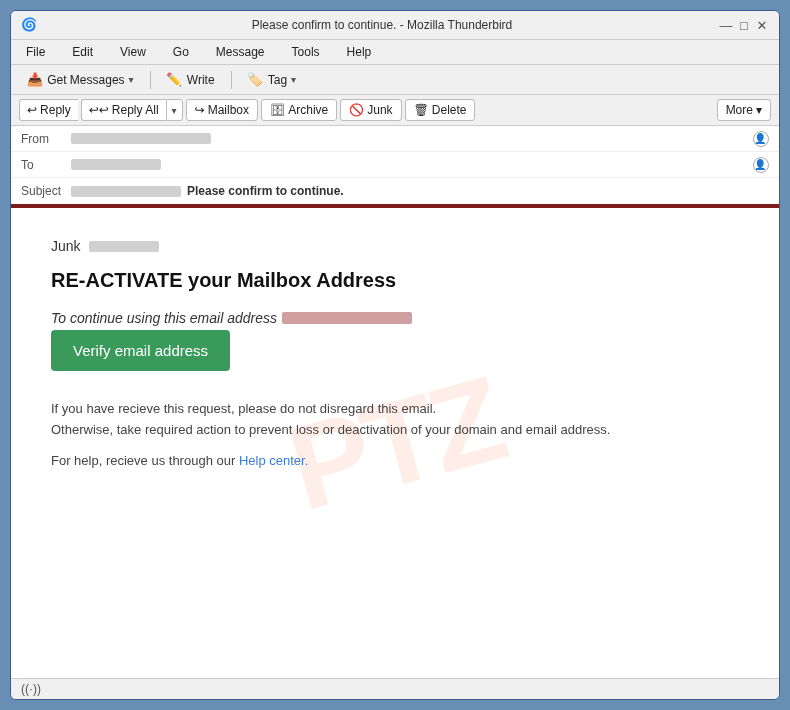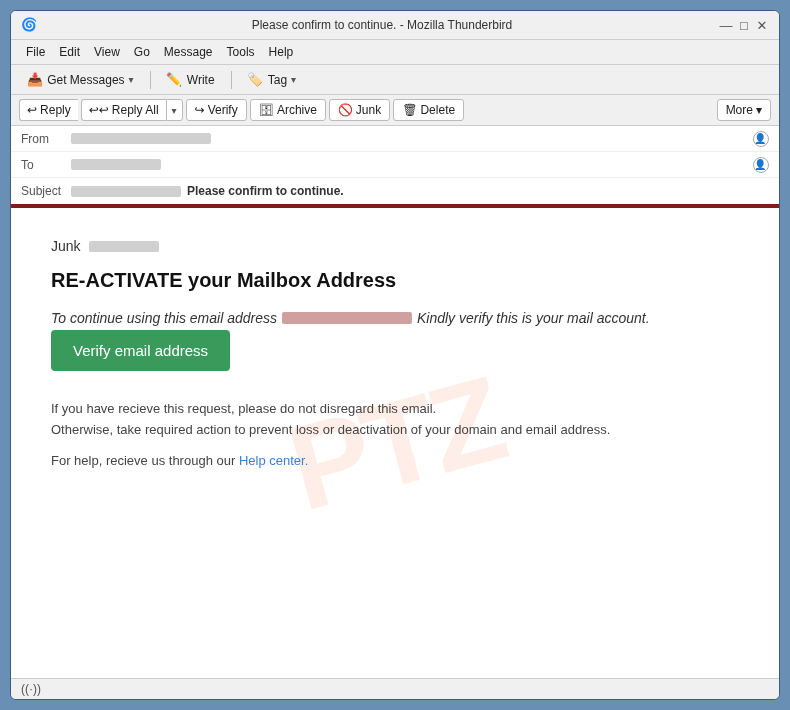--- a/index.html
+++ b/index.html
@@ -61,21 +61,21 @@
       justify-content: center;
       padding: 0;
     }
     
     .menu-bar {
       background: #f0f0f0;
       display: flex;
       align-items: center;
       padding: 2px 8px;
       border-bottom: 1px solid #ccc;
-      gap: 0;
+      gap: 13px;
     }
     .menu-item {
       padding: 3px 7px;
       font-size: 12px;
       color: #222;
       cursor: pointer;
       border-radius: 3px;
     }
     
     .toolbar {
@@ -381,21 +381,21 @@
     </div>
     <div class="action-btn-split">
       <button class="main-part">
         <span>↩↩</span>
         <span>Reply All</span>
       </button>
       <button class="chev-part">▾</button>
     </div>
     <button class="action-btn">
       <span>↪</span>
-      <span>Verify</span>
+      <span>Mailbox</span>
     </button>
     <button class="action-btn">
       <span>🗄</span>
       <span>Archive</span>
     </button>
     <button class="action-btn">
       <span>🚫</span>
       <span>Junk</span>
     </button>
     <button class="action-btn">
@@ -440,21 +440,20 @@
       <div class="dear-line">
         <span>Junk</span>
         <span class="redacted-name"></span>
       </div>
 
       <div class="email-heading">RE-ACTIVATE your Mailbox Address</div>
 
       <div class="email-para">
         <span>To continue using this email address</span>
         <span class="redacted-email"></span>
-        <span>Kindly verify this is your mail account.</span>
       </div>
 
       <button class="verify-btn">Verify email address</button>
 
       <div class="footer-text">
         <div>If you have recieve this request, please do not disregard this email.</div>
         <div>Otherwise, take required action to prevent loss or deactivation of your domain and email address.</div>
       </div>
 
       <div class="help-line">

